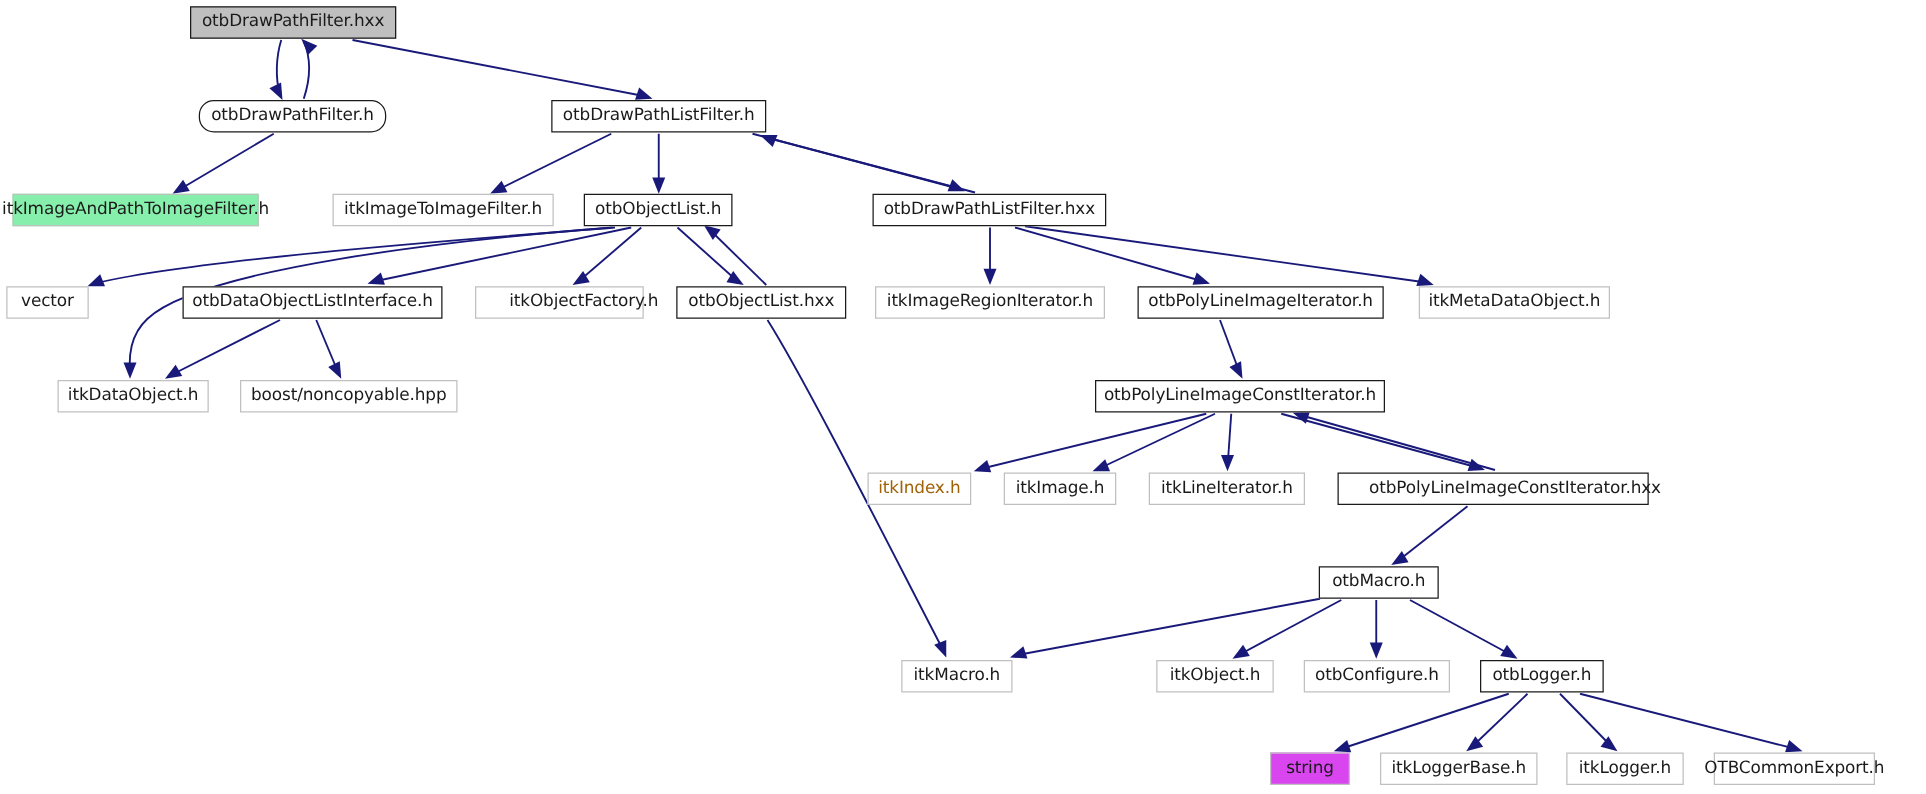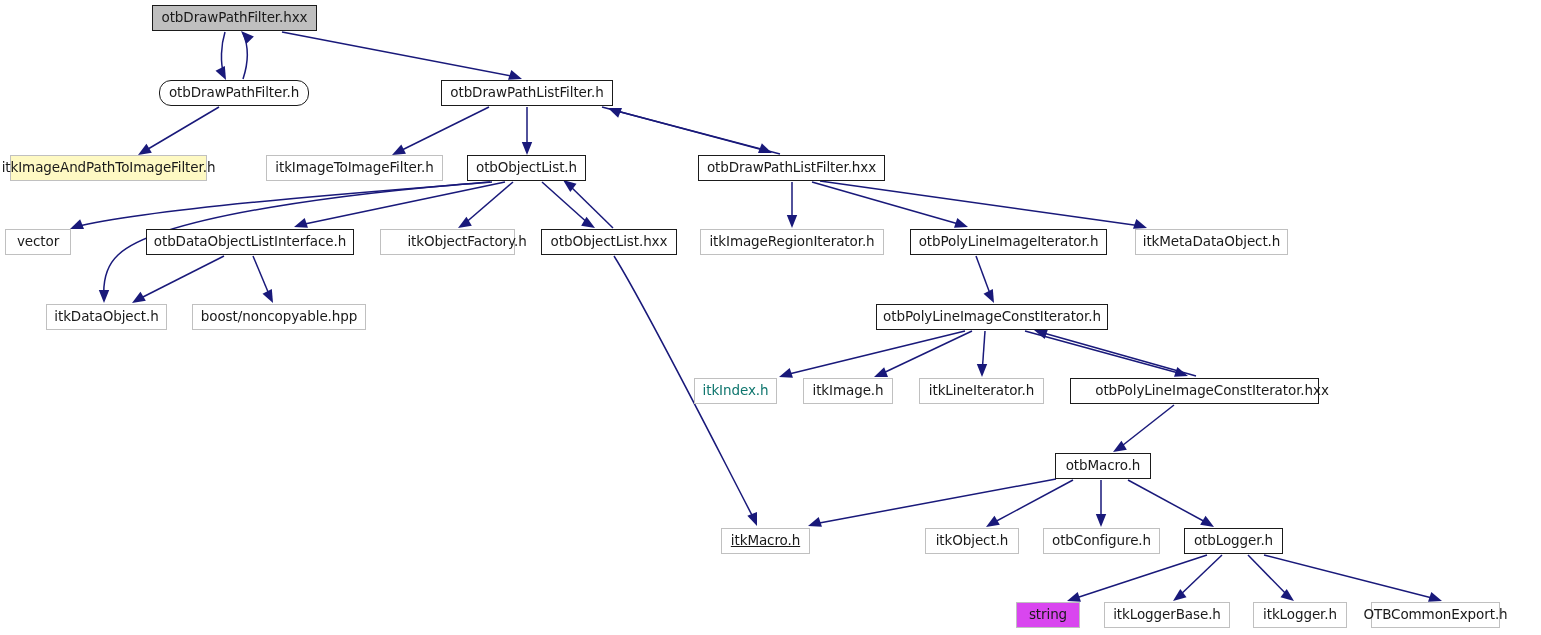--- a/index.html
+++ b/index.html
@@ -131,21 +131,21 @@
     </svg>
 <div class="node root" style="left: 152px; top: 5px; width: 165px; border-color: rgb(27, 27, 27); background: rgb(191, 191, 191); color: rgb(26, 26, 26);">
       <span class="node-label">otbDrawPathFilter.hxx</span>
     </div>
     <div class="node bold" style="left: 159px; top: 80px; width: 150px; border-color: rgb(27, 27, 27); background: rgb(255, 255, 255); color: rgb(26, 26, 26); border-radius: 12px;">
       <span class="node-label">otbDrawPathFilter.h</span>
     </div>
     <div class="node bold" style="left: 441px; top: 80px; width: 172px; border-color: rgb(27, 27, 27); background: rgb(255, 255, 255); color: rgb(26, 26, 26);">
       <span class="node-label">otbDrawPathListFilter.h</span>
     </div>
-    <div class="node" style="left: 10px; top: 155px; width: 197px; border-color: rgb(192, 192, 192); background: #fef9c3; color: rgb(26, 26, 26);">
+    <div class="node" style="left: 10px; top: 155px; width: 197px; border-color: rgb(192, 192, 192); background: #86efac; color: rgb(26, 26, 26);">
       <span class="node-label">itkImageAndPathToImageFilter.h</span>
     </div>
     <div class="node" style="left: 266px; top: 155px; width: 177px; border-color: rgb(192, 192, 192); background: rgb(255, 255, 255); color: rgb(26, 26, 26);">
       <span class="node-label">itkImageToImageFilter.h</span>
     </div>
     <div class="node bold" style="left: 467px; top: 155px; width: 119px; border-color: rgb(27, 27, 27); background: rgb(255, 255, 255); color: rgb(26, 26, 26);">
       <span class="node-label">otbObjectList.h</span>
     </div>
     <div class="node bold" style="left: 698px; top: 155px; width: 187px; border-color: rgb(27, 27, 27); background: rgb(255, 255, 255); color: rgb(26, 26, 26);">
       <span class="node-label">otbDrawPathListFilter.hxx</span>
@@ -173,36 +173,36 @@
     </div>
     <div class="node" style="left: 46px; top: 304px; width: 121px; border-color: rgb(192, 192, 192); background: rgb(255, 255, 255); color: rgb(26, 26, 26);">
       <span class="node-label">itkDataObject.h</span>
     </div>
     <div class="node" style="left: 192px; top: 304px; width: 174px; border-color: rgb(192, 192, 192); background: rgb(255, 255, 255); color: rgb(26, 26, 26);">
       <span class="node-label">boost/noncopyable.hpp</span>
     </div>
     <div class="node bold" style="left: 876px; top: 304px; width: 232px; border-color: rgb(27, 27, 27); background: rgb(255, 255, 255); color: rgb(26, 26, 26);">
       <span class="node-label">otbPolyLineImageConstIterator.h</span>
     </div>
-    <div class="node" style="left: 694px; top: 378px; width: 83px; border-color: rgb(192, 192, 192); background: rgb(255, 255, 255); color: #0f766e; align-items: center;">
+    <div class="node" style="left: 694px; top: 378px; width: 83px; border-color: rgb(192, 192, 192); background: rgb(255, 255, 255); color: #a16207; align-items: center;">
       <span class="node-label">itkIndex.h</span>
     </div>
     <div class="node" style="left: 803px; top: 378px; width: 90px; border-color: rgb(192, 192, 192); background: rgb(255, 255, 255); color: rgb(26, 26, 26);">
       <span class="node-label">itkImage.h</span>
     </div>
     <div class="node" style="left: 919px; top: 378px; width: 125px; border-color: rgb(192, 192, 192); background: rgb(255, 255, 255); color: rgb(26, 26, 26);">
       <span class="node-label">itkLineIterator.h</span>
     </div>
     <div class="node bold" style="left: 1070px; top: 378px; width: 249px; border-color: rgb(27, 27, 27); background: rgb(255, 255, 255); color: rgb(26, 26, 26); padding-left: 42px;">
       <span class="node-label">otbPolyLineImageConstIterator.hxx</span>
     </div>
     <div class="node bold" style="left: 1055px; top: 453px; width: 96px; border-color: rgb(27, 27, 27); background: rgb(255, 255, 255); color: rgb(26, 26, 26);">
       <span class="node-label">otbMacro.h</span>
     </div>
-    <div class="node" style="left: 721px; top: 528px; width: 89px; border-color: rgb(192, 192, 192); background: rgb(255, 255, 255); color: rgb(26, 26, 26); text-decoration: underline;">
+    <div class="node" style="left: 721px; top: 528px; width: 89px; border-color: rgb(192, 192, 192); background: rgb(255, 255, 255); color: rgb(26, 26, 26);">
       <span class="node-label">itkMacro.h</span>
     </div>
     <div class="node" style="left: 925px; top: 528px; width: 94px; border-color: rgb(192, 192, 192); background: rgb(255, 255, 255); color: rgb(26, 26, 26);">
       <span class="node-label">itkObject.h</span>
     </div>
     <div class="node" style="left: 1043px; top: 528px; width: 117px; border-color: rgb(192, 192, 192); background: rgb(255, 255, 255); color: rgb(26, 26, 26);">
       <span class="node-label">otbConfigure.h</span>
     </div>
     <div class="node bold" style="left: 1184px; top: 528px; width: 99px; border-color: rgb(27, 27, 27); background: rgb(255, 255, 255); color: rgb(26, 26, 26);">
       <span class="node-label">otbLogger.h</span>

